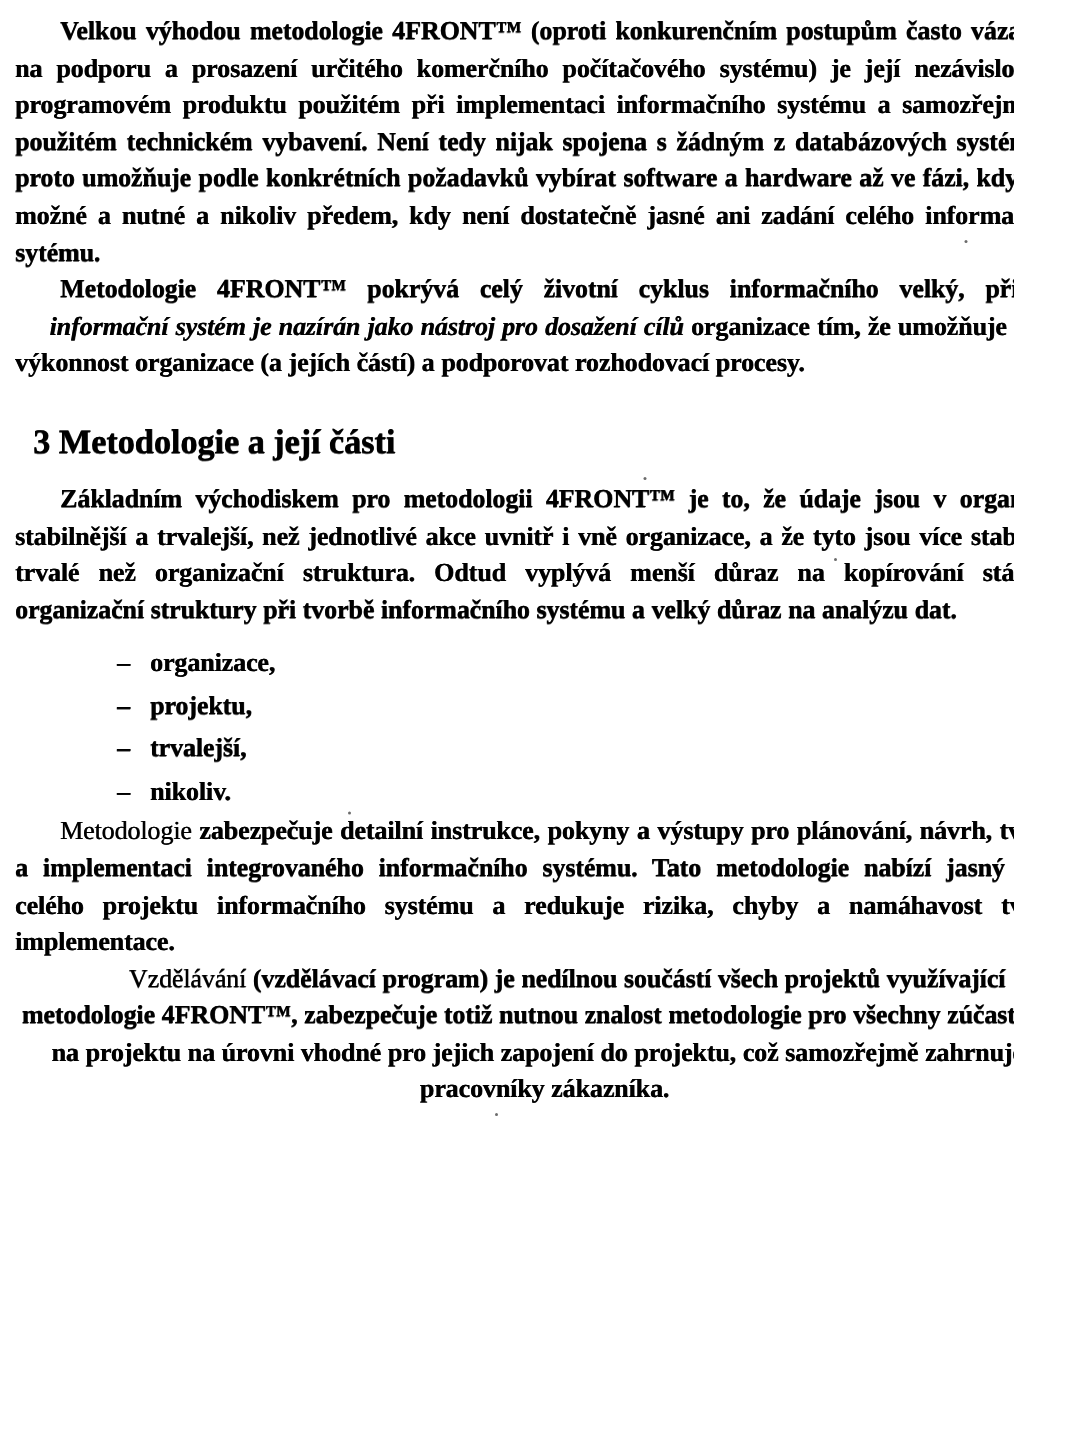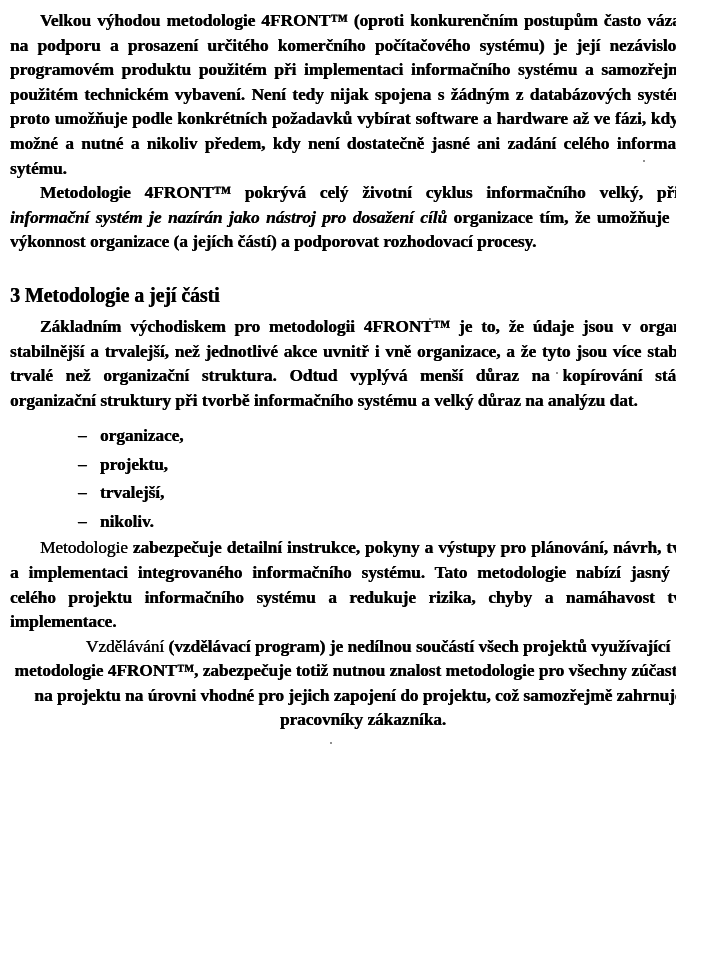--- a/index.html
+++ b/index.html
@@ -37,22 +37,22 @@
     
     text-shadow: 0.35px 0 0 rgba(0,0,0,0.75), 0 0.35px 0 rgba(0,0,0,0.55);
     -webkit-font-smoothing: none;
   }
   p.para:last-child { text-align: center; }
   .indent { text-indent: 30px; }
   .gap-sm { margin-top: 17px; }
   .gap-md { margin-top: 20px; }
 
   h2.heading {
-    margin: 0;
-    font-size: 20px;
+    margin: 12px;
+    font-size: 23px;
     line-height: 26px;
     font-weight: bold;
     letter-spacing: -0.1px;
     text-shadow: 0.4px 0 0 rgba(0,0,0,0.8), 0 0.4px 0 rgba(0,0,0,0.6);
   }
   .heading-wrap { margin-top: 28px; margin-bottom: 6px; }
 
   ul.bullets {
     list-style: none;
     margin: 9px 0 0 0;
@@ -68,20 +68,21 @@
     text-shadow: 0.35px 0 0 rgba(0,0,0,0.75), 0 0.35px 0 rgba(0,0,0,0.55);
   }
   ul.bullets li .dash {
     position: absolute;
     left: 68px;
     top: 0;
   }
   em.ital {
     font-style: italic;
     font-weight: bold;
+    margin-left: 23px;
   }
   .lead { font-weight: normal; }
   .noise {
     position: absolute;
     background: #3a3a3a;
     border-radius: 50%;
     opacity: 0.75;
     pointer-events: none;
   }
 </style>

